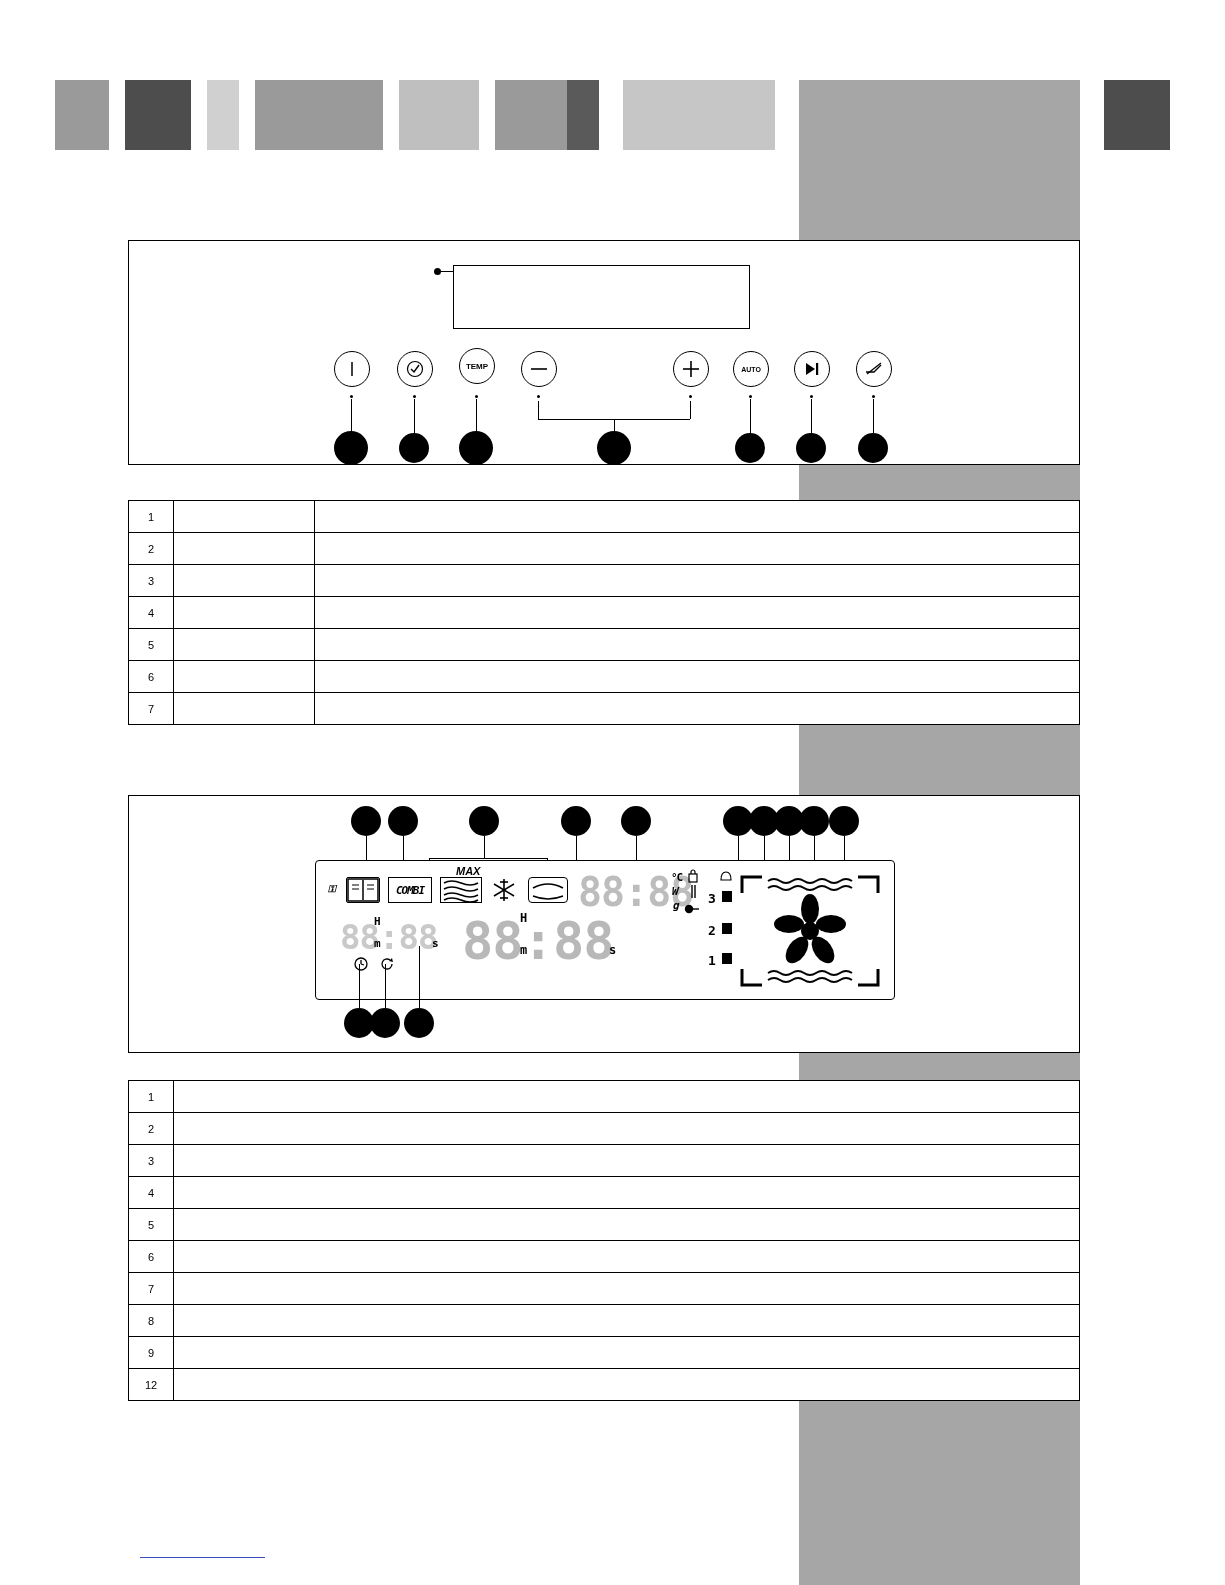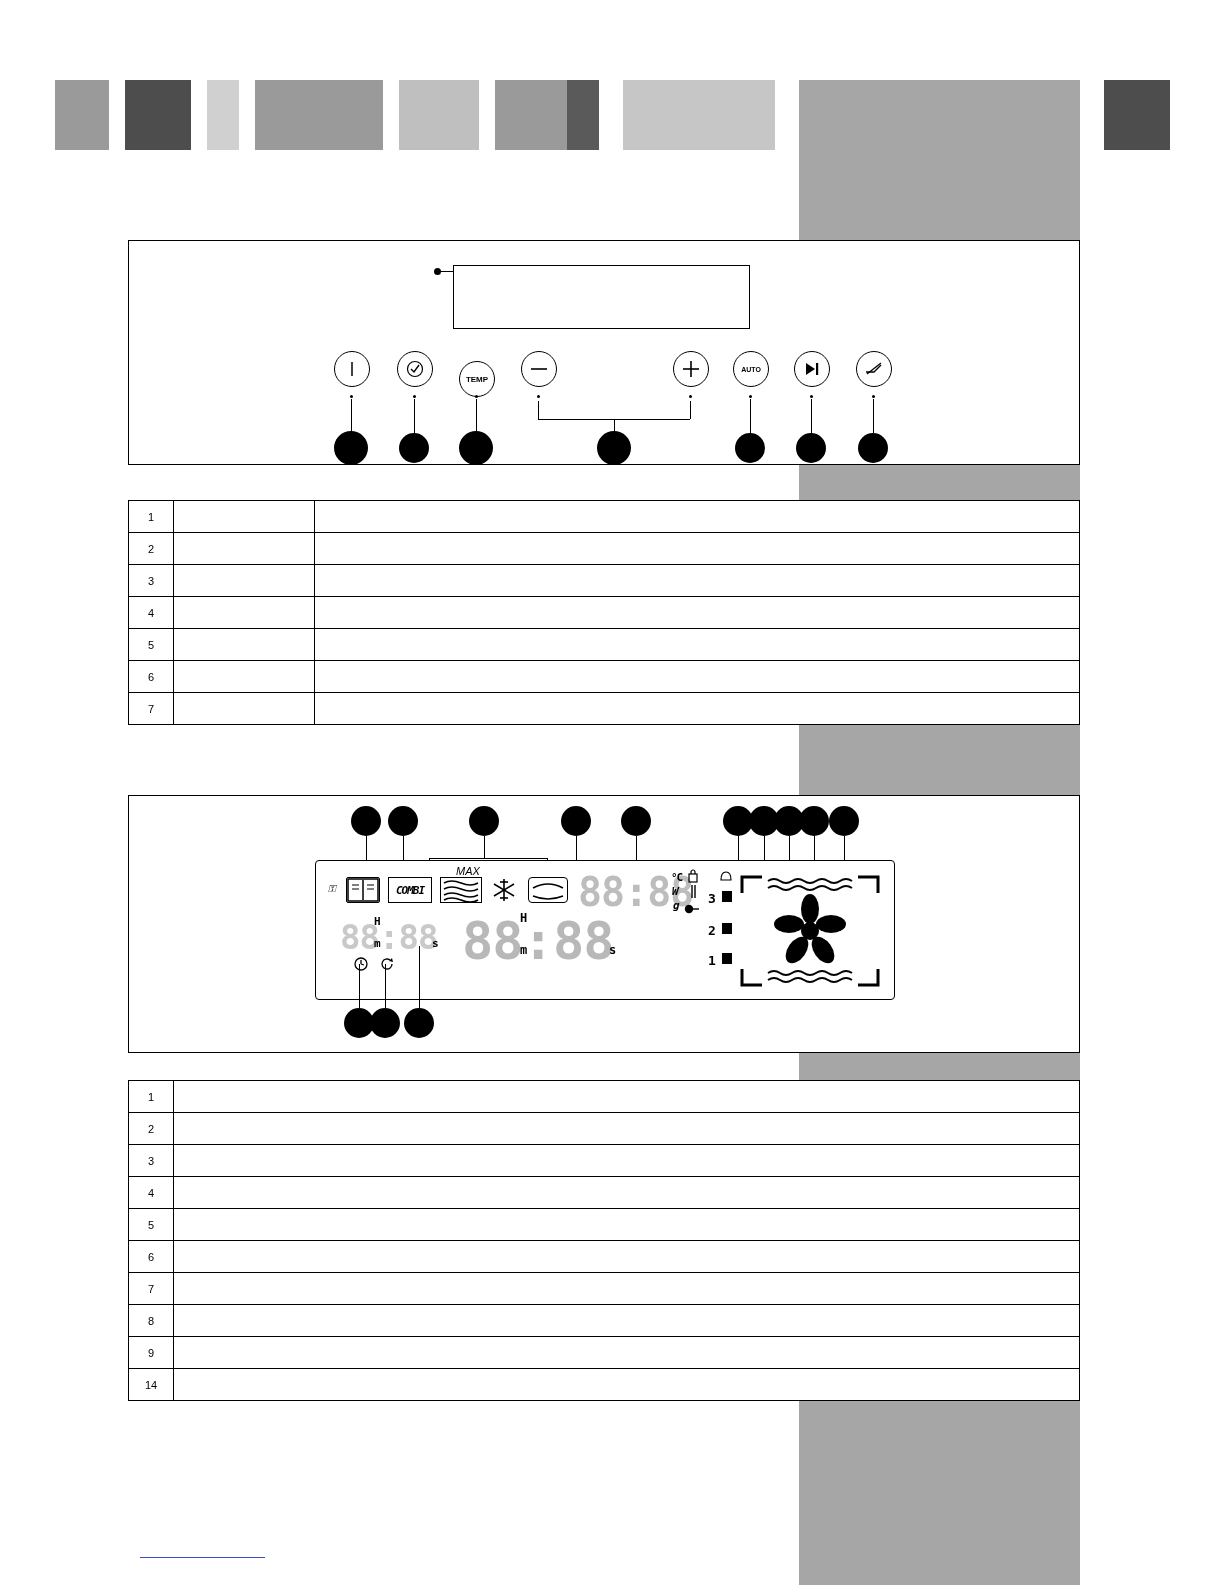--- a/index.html
+++ b/index.html
@@ -94,21 +94,21 @@
     font-weight: bold;
     color: #000;
     letter-spacing: -1px;
   }
   .lcdicon {
     position: absolute;
     border: 1.2px solid #000;
     box-sizing: border-box;
     background: #fff;
   }
-  .smalltxt { position: absolute; font-size: 9px; font-weight: normal; font-style: italic; }
+  .smalltxt { position: absolute; font-size: 9px; font-weight: bold; font-style: italic; }
 
   .fanbox {
     position: absolute;
     box-sizing: border-box;
   }
   .corner { position: absolute; background: #000; }
 
   .urlline {
     position: absolute;
     border-top: 1px solid #3b4cc0;
@@ -147,21 +147,21 @@
     <svg width="12" height="16" viewBox="0 0 12 16">
         <line x1="6" y1="1" x2="6" y2="15" stroke="#000" stroke-width="1.5"></line>
       </svg>
   </div>
   <div class="cp-key" style="left:268px;top:110px;">
     <svg width="18" height="18" viewBox="0 0 18 18">
         <circle cx="9" cy="9" r="7.5" fill="none" stroke="#000" stroke-width="1.2"></circle>
         <polyline points="5,9 8,12 13,5" fill="none" stroke="#000" stroke-width="1.4"></polyline>
       </svg>
   </div>
-  <div class="cp-key" style="left:330px;top:120px;align-items:center;">
+  <div class="cp-key" style="left:330px;top:107px;align-items:center;">
     <span>TEMP</span>
   </div>
   <div class="cp-key" style="left:392px;top:110px;">
     <svg width="18" height="4" viewBox="0 0 18 4">
         <line x1="1" y1="2" x2="17" y2="2" stroke="#000" stroke-width="1.6"></line>
       </svg>
   </div>
   <div class="cp-key" style="left:544px;top:110px;">
     <svg width="18" height="18" viewBox="0 0 18 18">
         <line x1="1" y1="9" x2="17" y2="9" stroke="#000" stroke-width="1.6"></line>
@@ -461,20 +461,20 @@
   </tr>
   <tr>
     <td class="num">8</td>
     <td></td>
   </tr>
   <tr>
     <td class="num">9</td>
     <td></td>
   </tr>
   <tr>
-    <td class="num">14</td>
+    <td class="num">12</td>
     <td></td>
   </tr>
 </tbody>
   </table>
 
 <div class="urlline" style="left:140px;top:1557px;width:125px;"></div>
 <span style="position:absolute;left:140px;top:1542px;font-size:11px;color:#3b4cc0;"></span>
 
 </body></html>

